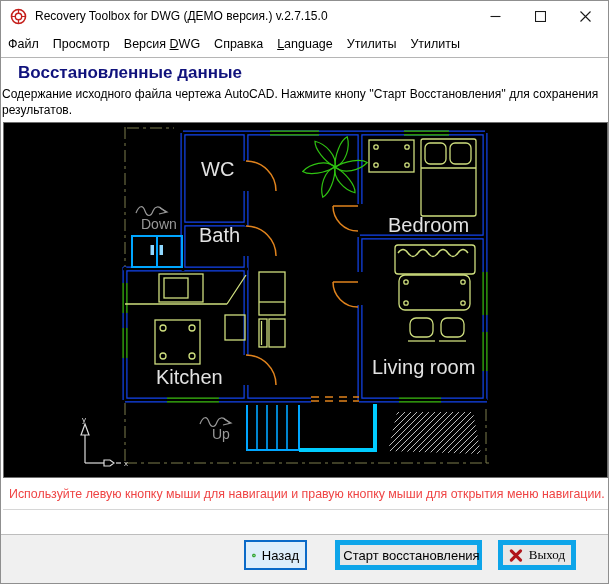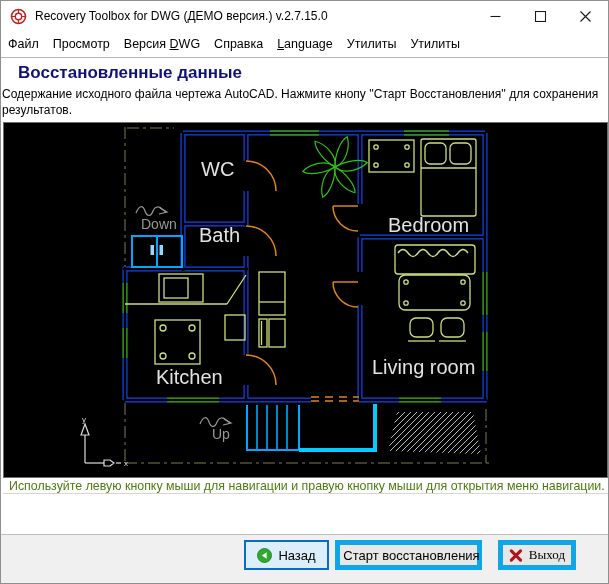--- a/index.html
+++ b/index.html
@@ -37,28 +37,28 @@
   .g-cyan{stroke:var(--cyan,#00a6ff);fill:none;}
   .g-furn path,.g-furn rect,.g-furn circle{stroke:var(--furn,#cede7e);stroke-width:1.3;fill:none;}
   .g-plant path{stroke:var(--plant,#2fc212);stroke-width:1.2;fill:none;}
   .g-gray path{stroke:var(--anno,#989898);stroke-width:1.2;fill:none;}
   .g-axis path{stroke:#dcdcdc;stroke-width:1.2;fill:none;}
   .room-label{fill:var(--label,#e2e2e2);font-size:20px;font-family:"Liberation Sans","DejaVu Sans",sans-serif;}
   .anno-label{fill:var(--anno,#989898);font-size:14px;font-family:"Liberation Sans","DejaVu Sans",sans-serif;}
   .axis-label{fill:#dcdcdc;font-size:8px;font-family:"Liberation Sans","DejaVu Sans",sans-serif;}
   
   .instructions{position:absolute;left:2px;top:477px;width:605px;height:56px;background:#fff;}
-  .instr-row{height:16px;border-bottom:1px solid #d6d6d6;font-size:12.4px;color:#4d7c0f;
+  .instr-row{height:32px;border-bottom:1px solid #d6d6d6;font-size:12.4px;color:#ef4444;
     padding-left:6px;display:flex;align-items:center;white-space:nowrap;overflow:hidden;}
   
   .buttonbar{position:absolute;left:0;top:533px;width:100%;height:51px;background:#f0f0f0;border-top:1px solid #bdbdbd;}
   .btn{position:absolute;top:5px;height:30px;display:flex;align-items:center;justify-content:center;gap:6px;
     background:#e7e7e7;border:5px solid #0ea5e9;font-size:13px;color:#000;white-space:nowrap;
     font-family:"Liberation Sans","DejaVu Sans",sans-serif;}
-  .btn-back{left:243px;width:85px;border:2px solid var(--accent,#0a6ac8);background:#ddeefb;}
+  .btn-back{left:243px;width:63px;border:2px solid var(--accent,#0a6ac8);background:#ddeefb;}
   .btn-start{left:334px;width:147px;}
   .btn-exit{left:497px;width:78px;font-family:Liberation Serif, serif;}
 </style>
 </head>
 <body>
 
 <div class="win">
 
   <div class="titlebar">
     <svg class="app-icon" viewBox="0 0 17 17">

